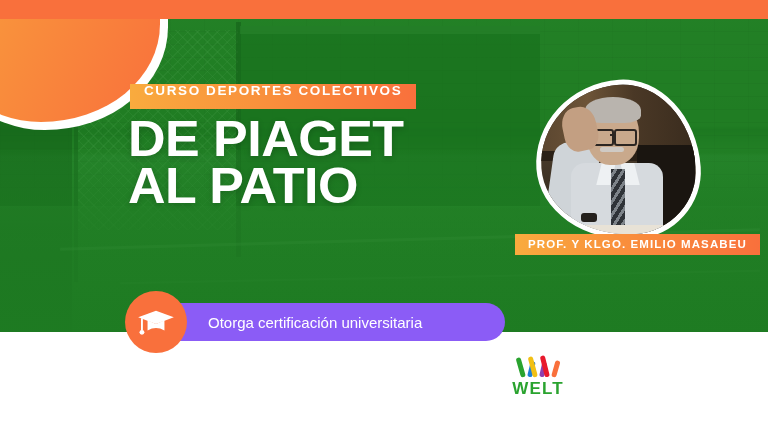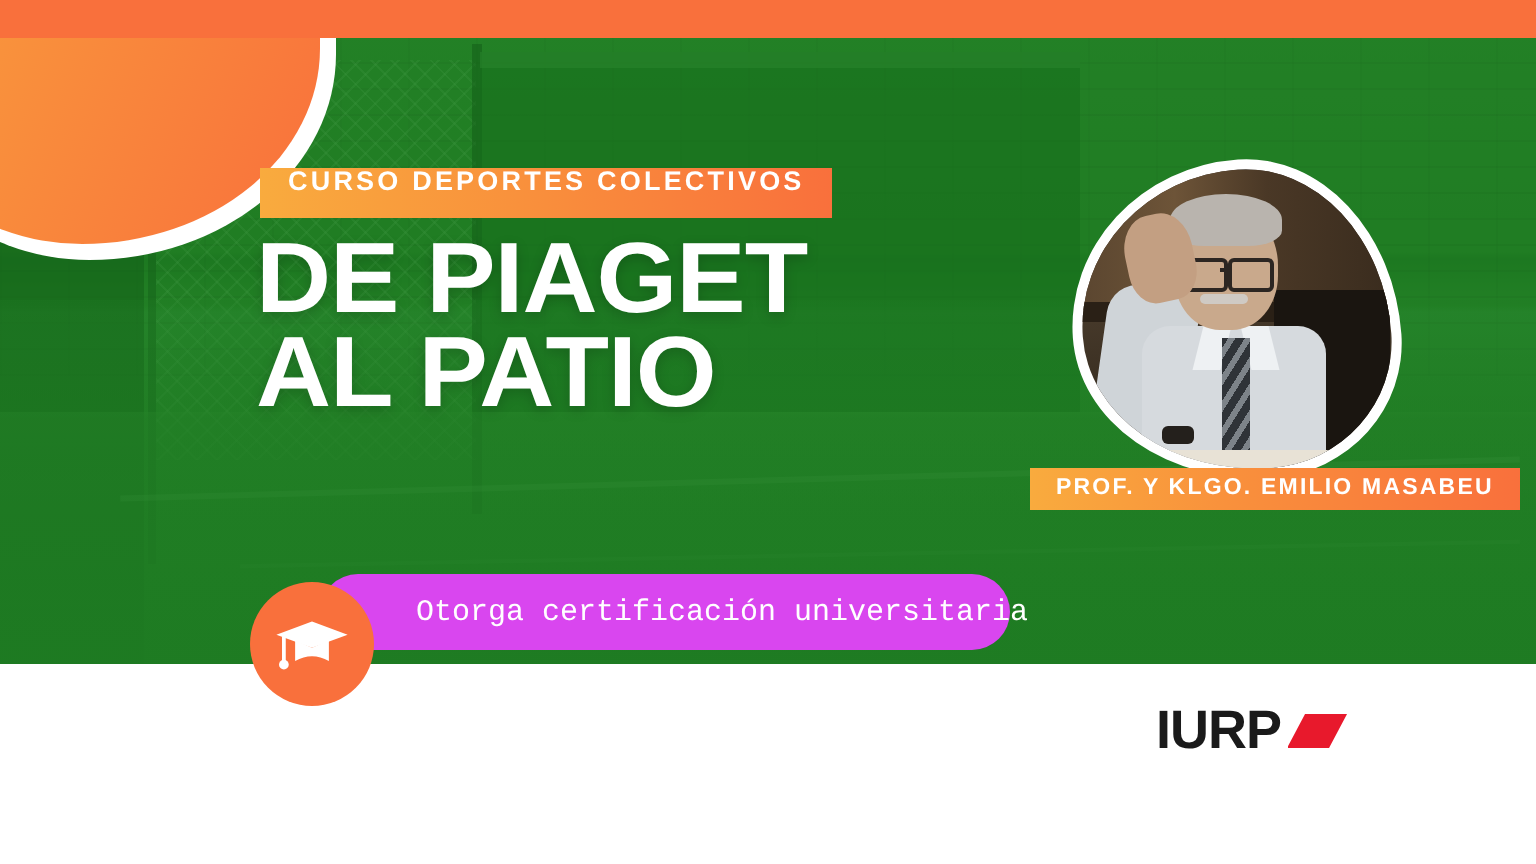--- a/index.html
+++ b/index.html
@@ -98,22 +98,22 @@
   .sp-watch{position:absolute;left:40px;top:128px;width:16px;height:9px;background:#24201c;border-radius:3px;}
   .sp-desk{position:absolute;left:0;top:140px;width:154px;height:12px;background:#e8e2d6;}
 
   
   .spname{position:absolute;left:515px;top:234px;height:21px;z-index:8;
     display:flex;align-items:center;padding:0 13px;
     background:linear-gradient(to right,#f9ab3e 0%,#f9913c 40%,#f9703c 100%);}
   .spname span{color:#fff;font-size:11.5px;font-weight:bold;letter-spacing:1.1px;line-height:1;white-space:nowrap;}
 
   
-  .cert-pill{position:absolute;left:160px;top:287px;width:345px;height:38px;z-index:7;
-    background:#d946ef;border-radius:19px;display:flex;align-items:center;font-family:Liberation Mono, monospace;}
+  .cert-pill{position:absolute;left:160px;top:303px;width:345px;height:38px;z-index:7;
+    background:#8b5cf6;border-radius:19px;display:flex;align-items:center;}
   .cert-pill span{color:#fff;font-size:15px;padding-left:48px;line-height:1;white-space:nowrap;}
   .cert-circle{position:absolute;left:125px;top:291px;width:62px;height:62px;border-radius:50%;
     background:#f9703c;z-index:8;display:flex;align-items:center;justify-content:center;}
   .cap{position:relative;width:38px;height:30px;}
 
   
   .logos{position:absolute;left:0;top:332px;width:768px;height:100px;background:#fff;}
   .welt{position:absolute;left:503px;top:19px;width:70px;text-align:center;}
   .welt-mark{height:26px;display:flex;align-items:flex-end;justify-content:center;gap:1px;}
   .welt-mark i{display:block;width:5px;border-radius:3px;transform-origin:bottom center;}
@@ -200,21 +200,28 @@
   <div class="cert-circle">
     <svg class="cap" viewBox="0 0 40 32">
       <polygon points="20,4 39,11 20,18 1,11" fill="#ffffff"></polygon>
       <path d="M11,14 L11,25 Q20,20 29,25 L29,14 L20,18 Z" fill="#ffffff"></path>
       <rect x="4" y="12" width="2" height="13" fill="#ffffff"></rect>
       <circle cx="5" cy="27" r="2.6" fill="#ffffff"></circle>
     </svg>
   </div>
 
   <div class="logos">
+    <div class="welt">
+      <div class="welt-mark">
+        <i style="height:20px;background:#2aa32f;transform:rotate(-16deg)"></i>
+        <i style="height:16px;background:#1f7fd4;transform:rotate(14deg)"></i>
+        <i style="height:21px;background:#f2c014;transform:rotate(-15deg)"></i>
+        <i style="height:15px;background:#8e3fb0;transform:rotate(13deg)"></i>
+        <i style="height:22px;background:#e8192c;transform:rotate(-14deg)"></i>
+        <i style="height:17px;background:#f9703c;transform:rotate(16deg)"></i>
+      </div>
+      <div class="welt-word">WELT</div>
+    </div>
     <div class="iurp">
-      <div class="iurp-top">
-        <div class="iurp-word">IURP</div>
-        <div class="iurp-slash"></div>
-      </div>
     </div>
   </div>
 
 </div>
 
 </body></html>

